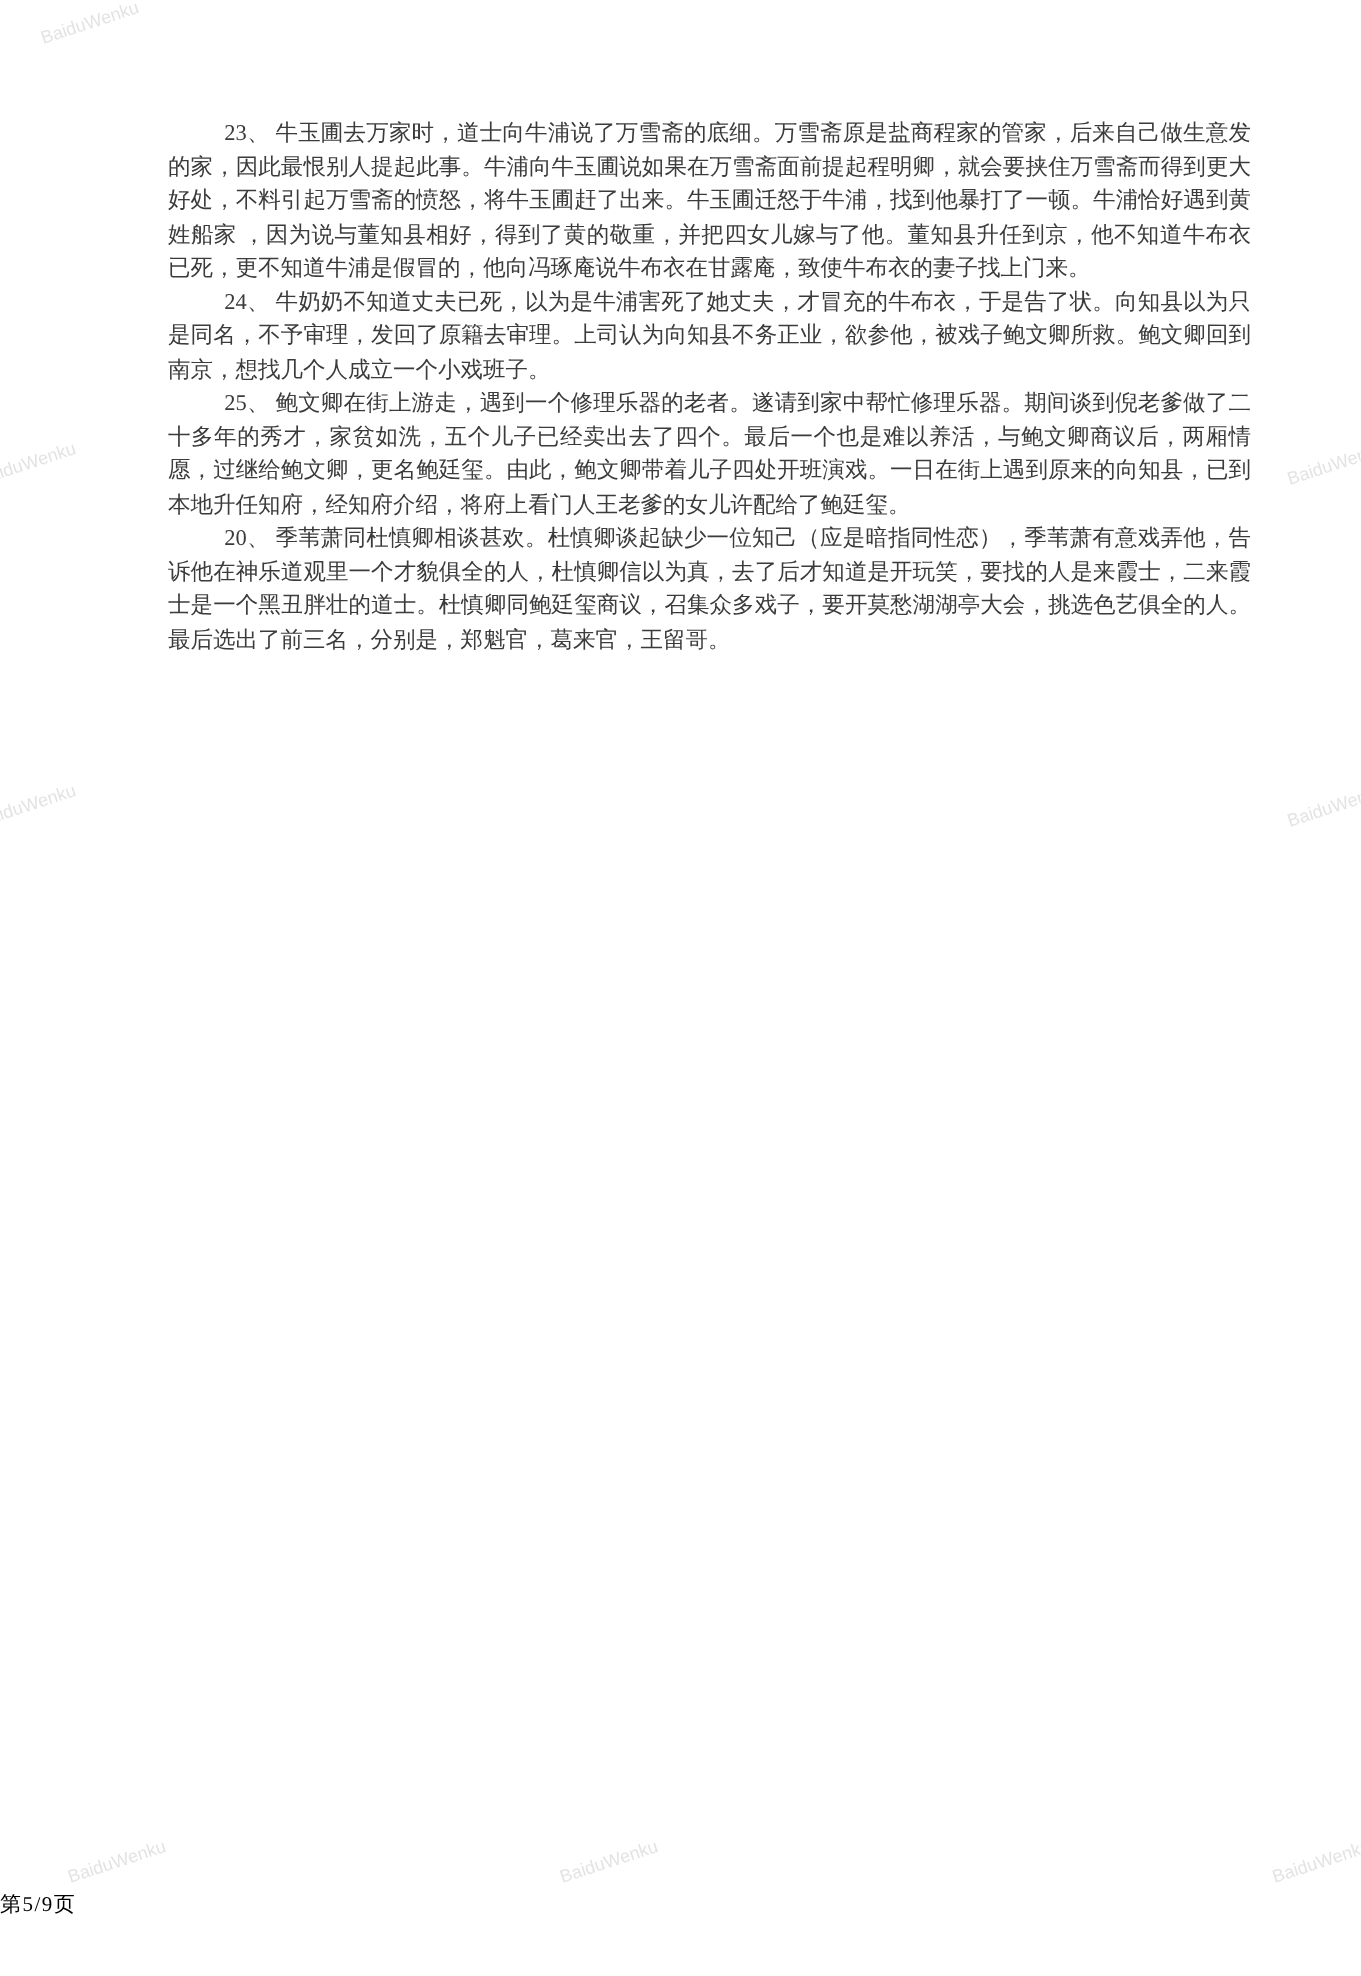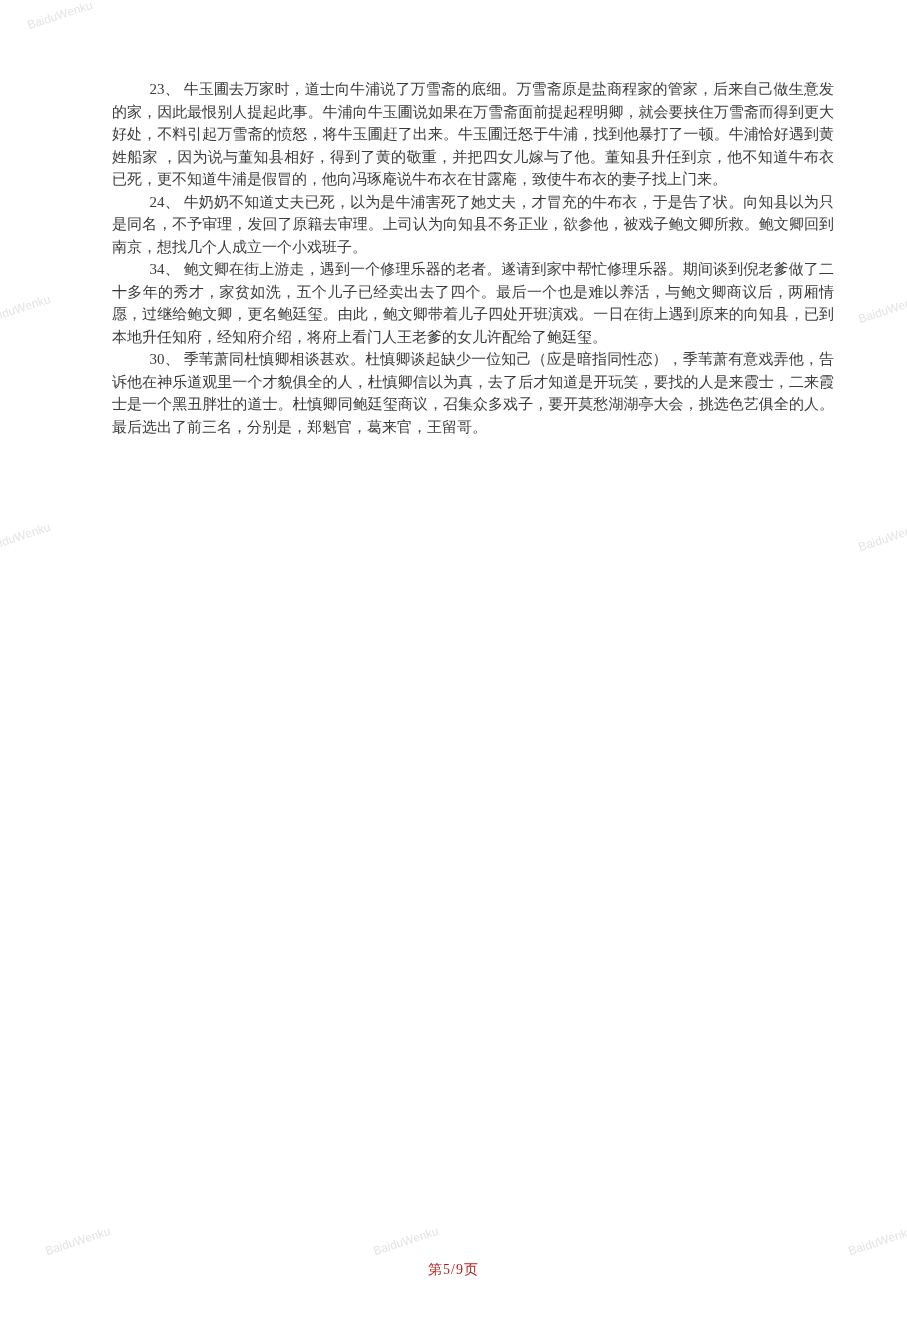--- a/index.html
+++ b/index.html
@@ -32,23 +32,23 @@
   .para {
     margin: 0;
     text-indent: 2.5em;
     word-break: break-all;
   }
   .footer {
     position: absolute;
     left: 0;
     right: 0;
     bottom: 38px;
-    text-align: center;
+    text-align: left;
     font-size: 14px;
-    color: #b91c1c;
+    color: #000000;
     letter-spacing: 1px;
   }
   .watermark-layer {
     position: absolute;
     inset: 0;
     pointer-events: none;
     z-index: 1;
   }
   .wm {
     position: absolute;
@@ -81,19 +81,19 @@
     <span class="wm wm4">BaiduWenku</span>
     <span class="wm wm5">BaiduWenku</span>
     <span class="wm wm6">BaiduWenku</span>
     <span class="wm wm7">BaiduWenku</span>
     <span class="wm wm8">BaiduWenku</span>
   </div>
 
   <div class="content">
     <p class="para">23、 牛玉圃去万家时，道士向牛浦说了万雪斋的底细。万雪斋原是盐商程家的管家，后来自己做生意发的家，因此最恨别人提起此事。牛浦向牛玉圃说如果在万雪斋面前提起程明卿，就会要挟住万雪斋而得到更大好处，不料引起万雪斋的愤怒，将牛玉圃赶了出来。牛玉圃迁怒于牛浦，找到他暴打了一顿。牛浦恰好遇到黄姓船家 ，因为说与董知县相好，得到了黄的敬重，并把四女儿嫁与了他。董知县升任到京，他不知道牛布衣已死，更不知道牛浦是假冒的，他向冯琢庵说牛布衣在甘露庵，致使牛布衣的妻子找上门来。</p>
     <p class="para">24、 牛奶奶不知道丈夫已死，以为是牛浦害死了她丈夫，才冒充的牛布衣，于是告了状。向知县以为只是同名，不予审理，发回了原籍去审理。上司认为向知县不务正业，欲参他，被戏子鲍文卿所救。鲍文卿回到南京，想找几个人成立一个小戏班子。</p>
-    <p class="para">34、 鲍文卿在街上游走，遇到一个修理乐器的老者。遂请到家中帮忙修理乐器。期间谈到倪老爹做了二十多年的秀才，家贫如洗，五个儿子已经卖出去了四个。最后一个也是难以养活，与鲍文卿商议后，两厢情愿，过继给鲍文卿，更名鲍廷玺。由此，鲍文卿带着儿子四处开班演戏。一日在街上遇到原来的向知县，已到本地升任知府，经知府介绍，将府上看门人王老爹的女儿许配给了鲍廷玺。</p>
-    <p class="para">30、 季苇萧同杜慎卿相谈甚欢。杜慎卿谈起缺少一位知己（应是暗指同性恋），季苇萧有意戏弄他，告诉他在神乐道观里一个才貌俱全的人，杜慎卿信以为真，去了后才知道是开玩笑，要找的人是来霞士，二来霞士是一个黑丑胖壮的道士。杜慎卿同鲍廷玺商议，召集众多戏子，要开莫愁湖湖亭大会，挑选色艺俱全的人。最后选出了前三名，分别是，郑魁官，葛来官，王留哥。</p>
+    <p class="para">25、 鲍文卿在街上游走，遇到一个修理乐器的老者。遂请到家中帮忙修理乐器。期间谈到倪老爹做了二十多年的秀才，家贫如洗，五个儿子已经卖出去了四个。最后一个也是难以养活，与鲍文卿商议后，两厢情愿，过继给鲍文卿，更名鲍廷玺。由此，鲍文卿带着儿子四处开班演戏。一日在街上遇到原来的向知县，已到本地升任知府，经知府介绍，将府上看门人王老爹的女儿许配给了鲍廷玺。</p>
+    <p class="para">20、 季苇萧同杜慎卿相谈甚欢。杜慎卿谈起缺少一位知己（应是暗指同性恋），季苇萧有意戏弄他，告诉他在神乐道观里一个才貌俱全的人，杜慎卿信以为真，去了后才知道是开玩笑，要找的人是来霞士，二来霞士是一个黑丑胖壮的道士。杜慎卿同鲍廷玺商议，召集众多戏子，要开莫愁湖湖亭大会，挑选色艺俱全的人。最后选出了前三名，分别是，郑魁官，葛来官，王留哥。</p>
   </div>
 
   <div class="footer">第5/9页</div>
 
 </div>
 
 </body></html>

